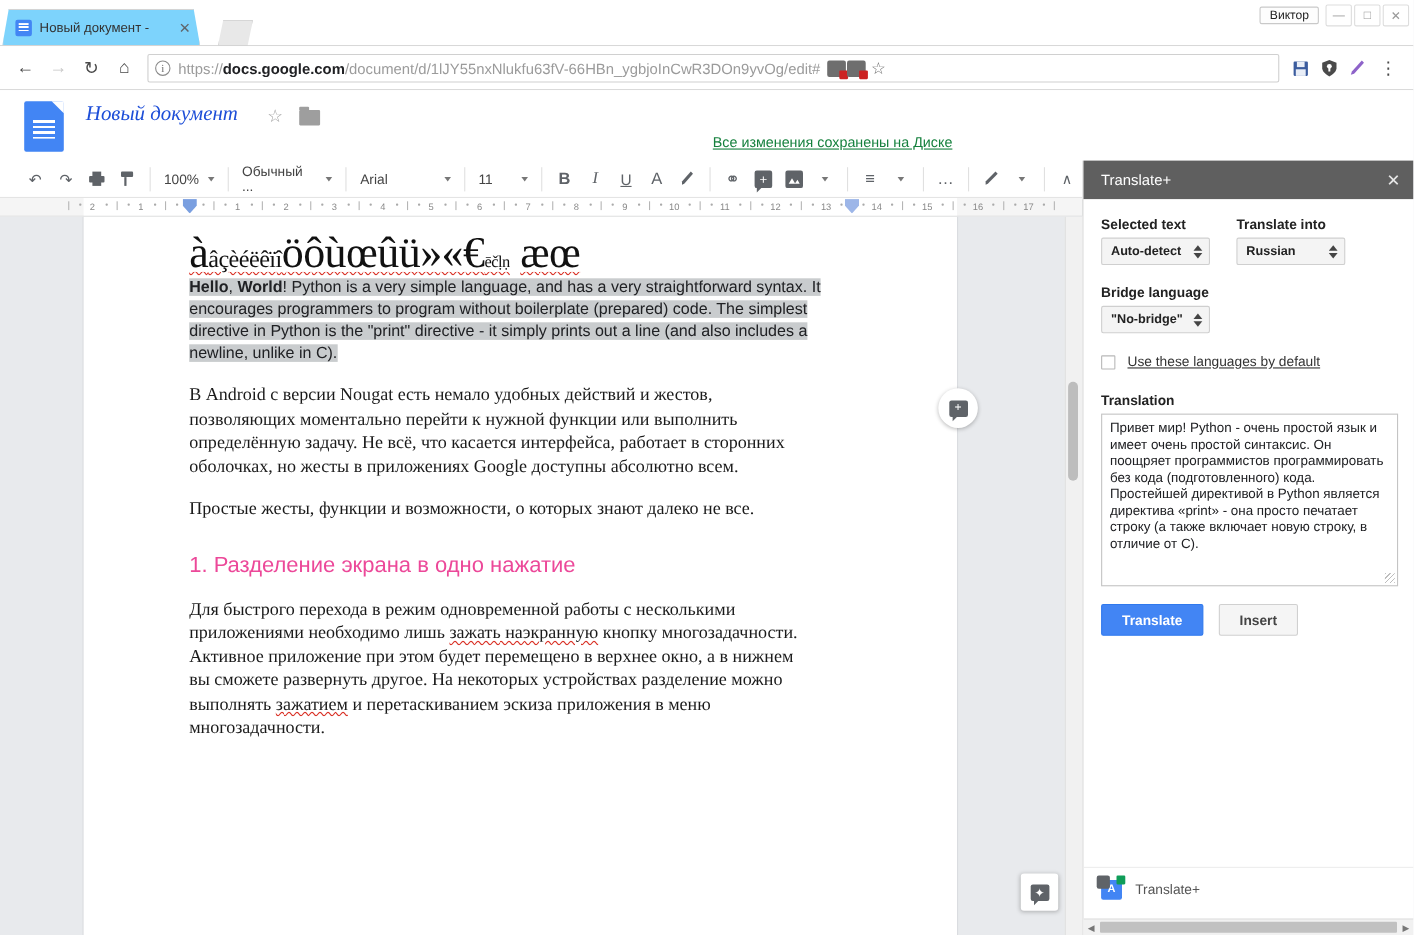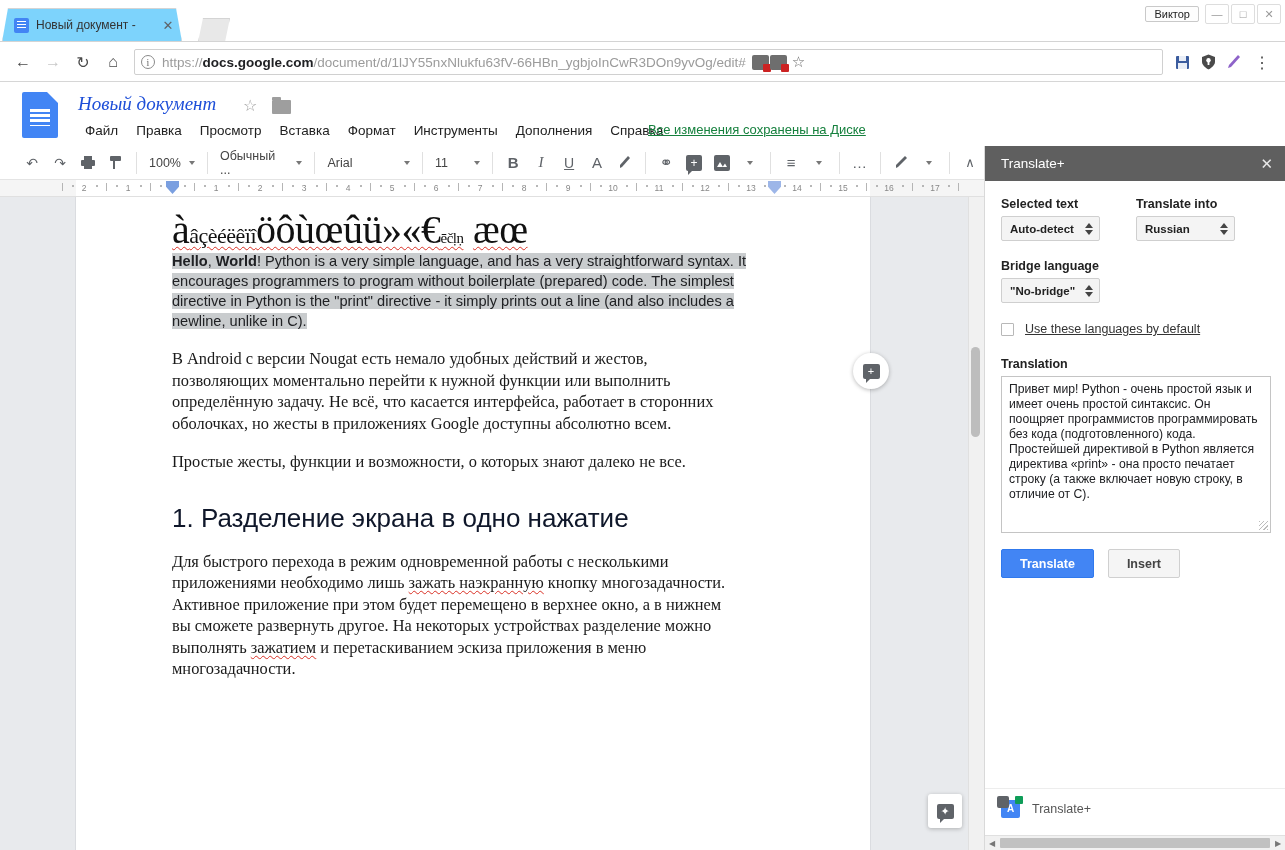--- a/index.html
+++ b/index.html
@@ -259,22 +259,22 @@
     line-height: 20px; color: #202124; width: 578px;
   }
   .sel-para span.hl { background: #c9ccce; }
   .sel-para b { font-weight: bold; }
 
   .ru-para {
     font-family: "Liberation Serif", serif; font-size: 16.4px;
     line-height: 21.5px; color: #1a1a1a; margin-top: 17px; width: 560px;
   }
   .ru-h2 {
-    font-family: "Liberation Sans", sans-serif; font-size: 26px;
-    color: #0f172a; margin-top: 30px; font-weight: normal;
+    font-family: "Liberation Sans", sans-serif; font-size: 20px;
+    color: #ec4899; margin-top: 30px; font-weight: normal;
   }
   sup { font-size: 0.65em; vertical-align: super; }
   .spell {
     text-decoration: underline; text-decoration-style: wavy;
     text-decoration-color: #d93025; text-decoration-thickness: 1px;
     text-underline-offset: 2px;
   }
 
   .add-comment-fab {
     position: absolute; left: 853px; top: 353px; width: 36px; height: 36px;
@@ -310,21 +310,21 @@
     background: #fff; border-left: 1px solid #d9d9d9;
   }
   .sb-header {
     height: 35px; background: #5f5f5f; color: #fff;
     display: flex; align-items: center; justify-content: space-between;
     padding: 0 12px 0 16px; font-size: 13.5px;
   }
   .sb-close { font-size: 15px; color: #e8e8e8; }
   .sb-body { padding: 16px; height: 605px; position: relative; }
   .fld-label { font-size: 12.5px; font-weight: bold; color: #222; margin-bottom: 5px; }
-  .fld-row { display: flex; gap: 36px; }
+  .fld-row { display: flex; gap: 24px; }
   .select {
     width: 99px; height: 25px; background: #f4f4f4; border: 1px solid #cfcfcf;
     border-radius: 2px; display: flex; align-items: center; justify-content: space-between;
     padding: 0 6px 0 8px; font-size: 11.5px; color: #222; font-weight: bold;
   }
   .spin { display: flex; flex-direction: column; gap: 2px; }
   .spin i { width: 0; height: 0; border-left: 4px solid transparent;
             border-right: 4px solid transparent; display: block; }
   .spin .up { border-bottom: 5px solid #444; }
   .spin .dn { border-top: 5px solid #444; }
@@ -431,30 +431,20 @@
   </span>
   <span class="nav-icon">⋮</span>
 </div>
 <div class="navbar-base"></div>
 
 <div class="docs-header">
   <div class="docs-logo"></div>
   <div class="doc-title">Новый документ</div>
   <div class="doc-star">☆</div>
   <div class="doc-folder"></div>
-  <div class="menubar">
-    <span class="menu-item">Файл</span>
-    <span class="menu-item">Правка</span>
-    <span class="menu-item">Просмотр</span>
-    <span class="menu-item">Вставка</span>
-    <span class="menu-item">Формат</span>
-    <span class="menu-item">Инструменты</span>
-    <span class="menu-item">Дополнения</span>
-    <span class="menu-item">Справка</span>
-  </div>
   <div class="save-status">Все изменения сохранены на Диске</div>
   <div class="comment-btn">
     <div class="comment-bubble"></div>
   </div>
   <div class="share-btn">
     <span class="lock-glyph"></span>
     <span>НАСТРОЙКИ ДОСТУПА</span>
   </div>
   <div class="avatar"></div>
 </div>

